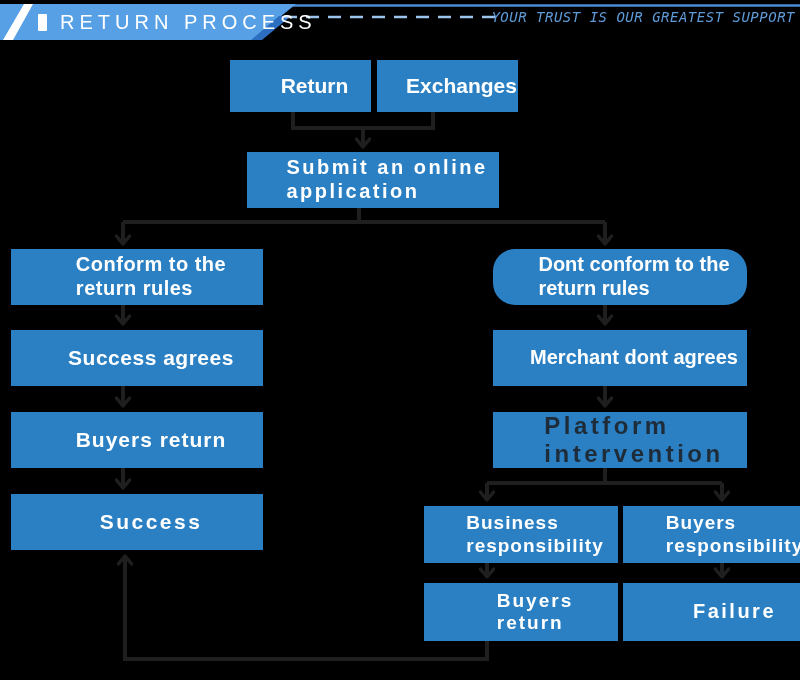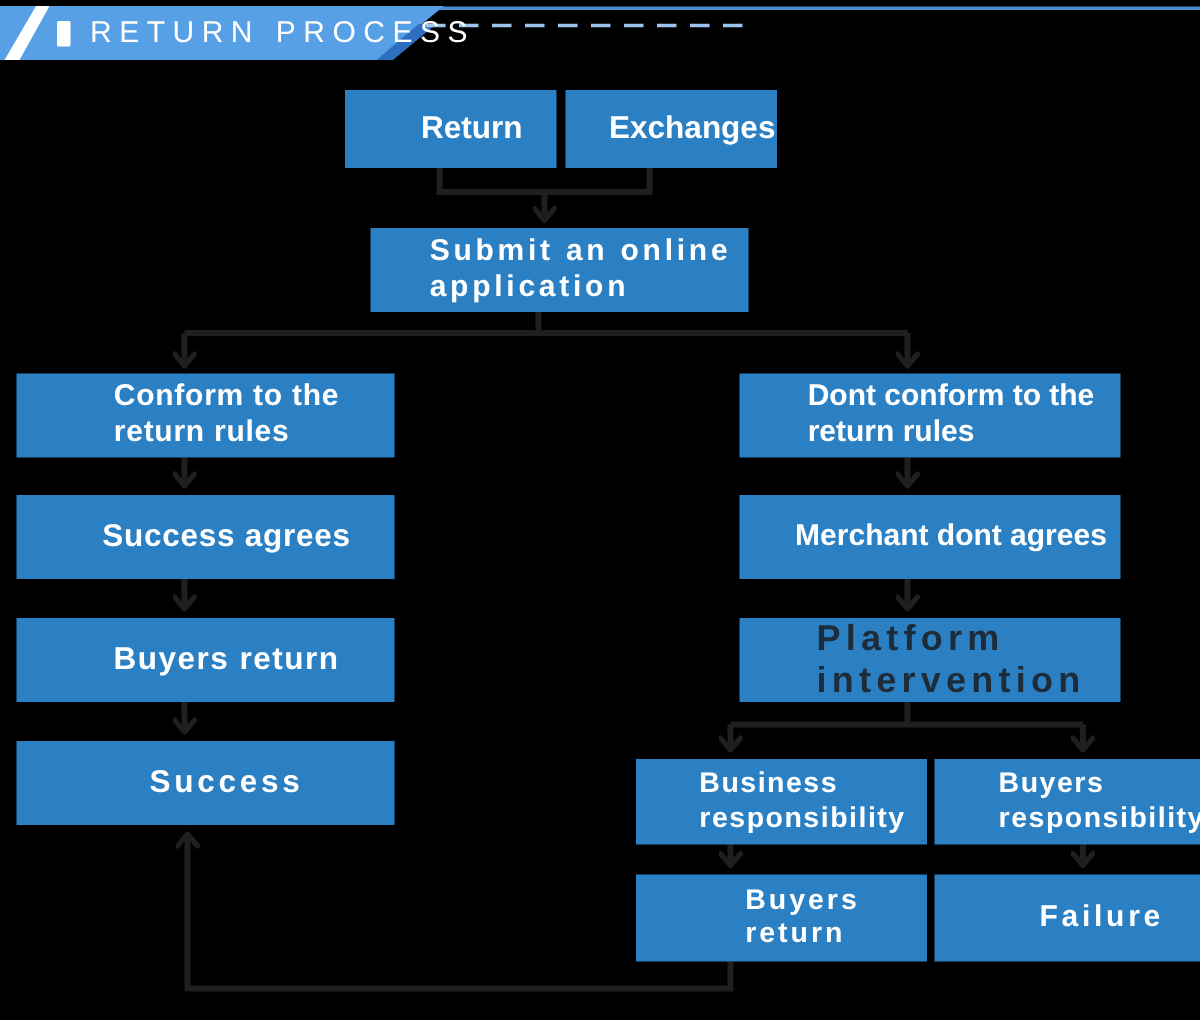--- a/index.html
+++ b/index.html
@@ -28,21 +28,21 @@
   .connectors{position:absolute;left:0;top:0;z-index:1;}
   .node{
     position:absolute;z-index:2;background:#2b80c4;color:#ffffff;
     display:flex;align-items:center;justify-content:center;text-align:left;
     font-weight:bold;line-height:1.18;white-space:pre-line;padding-left:28px;
   }
   #n-return{left:230px;top:60px;width:113px;height:52px;font-size:21px;}
   #n-exchanges{left:377px;top:60px;width:113px;height:52px;font-size:21px;}
   #n-submit{left:247px;top:152px;width:224px;height:56px;font-size:20px;letter-spacing:2.5px;}
   #n-conform{left:11px;top:249px;width:224px;height:56px;font-size:20px;letter-spacing:0.5px;}
-  #n-dont-conform{left:493px;top:249px;width:226px;height:56px;font-size:20px;}
+  #n-dont-conform{left:493px;top:249px;width:226px;height:56px;font-size:20px;border-radius:22px;}
   #n-merchant-agrees{left:11px;top:330px;width:224px;height:56px;font-size:21px;letter-spacing:0.5px;}
   #n-merchant-dont-agrees{left:493px;top:330px;width:226px;height:56px;font-size:20px;}
   #n-buyers-return{left:11px;top:412px;width:224px;height:56px;font-size:21px;letter-spacing:1px;}
   #n-platform{left:493px;top:412px;width:226px;height:56px;font-size:24px;letter-spacing:3.5px;
               color:#1e2c3a;font-weight:600;}
   #n-success{left:11px;top:494px;width:224px;height:56px;font-size:21px;letter-spacing:2.5px;}
   #n-business-resp{left:424px;top:506px;width:166px;height:57px;font-size:19px;letter-spacing:1px;}
   #n-buyers-resp{left:623px;top:506px;width:167px;height:57px;font-size:19px;letter-spacing:1px;}
   #n-buyers-return-2{left:424px;top:583px;width:166px;height:58px;font-size:19px;letter-spacing:2px;}
   #n-failure{left:623px;top:583px;width:167px;height:58px;font-size:20px;letter-spacing:2.5px;}
@@ -62,20 +62,21 @@
       <polygon points="279,16 291,16 262,40 251,40" fill="#2c6fc0"></polygon>
 
       <polygon points="24,4 33,4 13,40 3,40" fill="#ffffff"></polygon>
 
       <line x1="284" y1="17" x2="503" y2="17" stroke="#9cc4ec" stroke-width="2.4" stroke-dasharray="13 9"></line>
     </svg>
     <div class="header-title">
       <span class="title-bar"></span>
       <span class="title-text">RETURN PROCESS</span>
     </div>
+    <div class="slogan">YOUR TRUST IS OUR GREATEST SUPPORT</div>
   </div>
 
   <svg class="connectors" width="800" height="680" viewBox="0 0 800 680">
     <defs>
       <marker id="arw" viewBox="0 0 12 12" refX="9" refY="6" markerWidth="4" markerHeight="4" orient="auto">
         <path d="M3,1 L9,6 L3,11" fill="none" stroke="#1f1f1f" stroke-width="2.6" stroke-linecap="round" stroke-linejoin="round"></path>
       </marker>
     </defs>
     <g stroke="#1f1f1f" stroke-width="4" fill="none">
 

